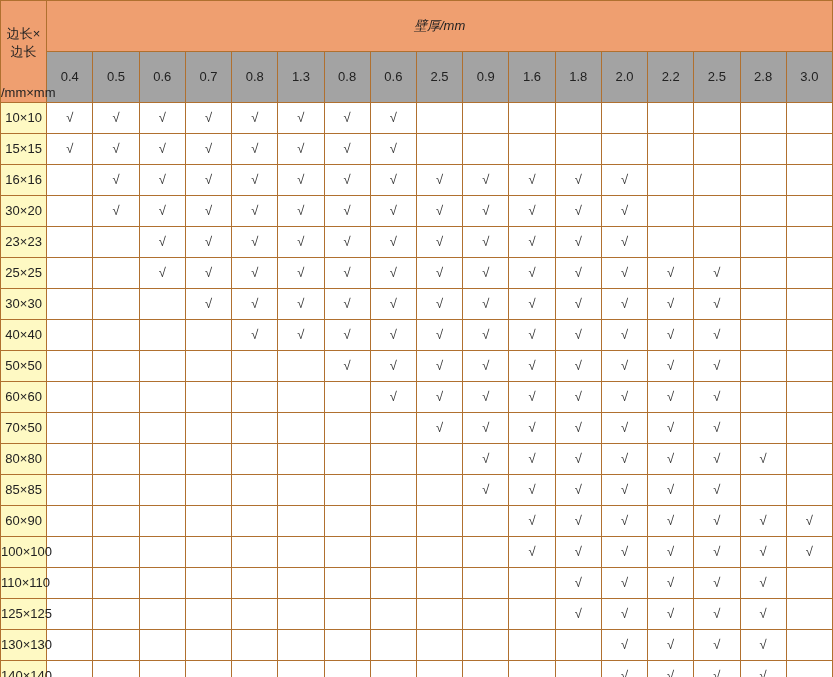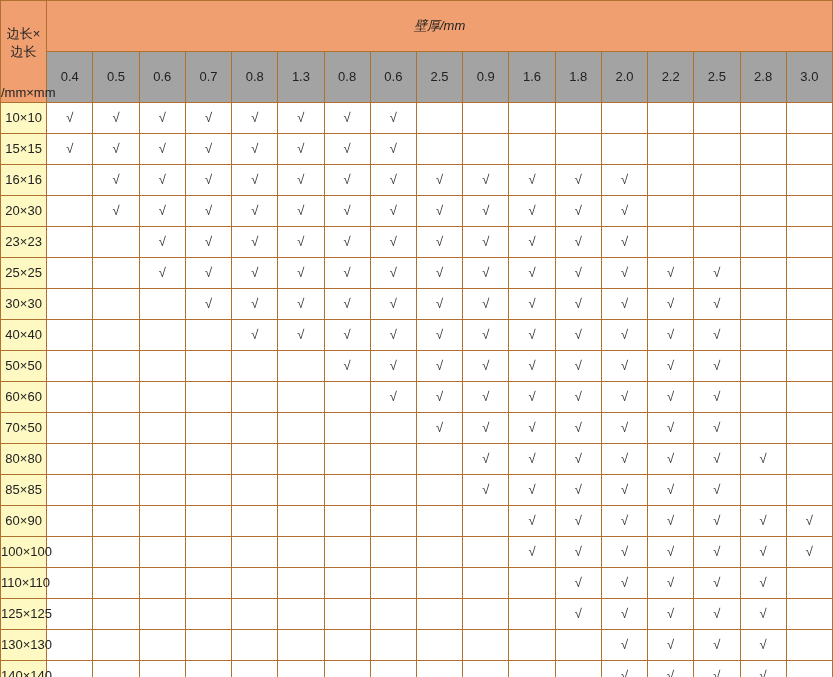--- a/index.html
+++ b/index.html
@@ -160,21 +160,21 @@
         <td class="cell w-col"><span class="mark">√</span></td>
         <td class="cell w-col"><span class="mark">√</span></td>
         <td class="cell w-col"><span class="mark">√</span></td>
         <td class="cell w-col"><span class="mark">√</span></td>
         <td class="cell w-col"></td>
         <td class="cell w-col"></td>
         <td class="cell w-col"></td>
         <td class="cell w-col"></td>
       </tr>
       <tr>
-        <td class="row-head">20×30</td>
+        <td class="row-head">30×20</td>
         <td class="cell w-col"></td>
         <td class="cell w-col"><span class="mark">√</span></td>
         <td class="cell w-col"><span class="mark">√</span></td>
         <td class="cell w-col"><span class="mark">√</span></td>
         <td class="cell w-col"><span class="mark">√</span></td>
         <td class="cell w-col"><span class="mark">√</span></td>
         <td class="cell w-col"><span class="mark">√</span></td>
         <td class="cell w-col"><span class="mark">√</span></td>
         <td class="cell w-col"><span class="mark">√</span></td>
         <td class="cell w-col"><span class="mark">√</span></td>

